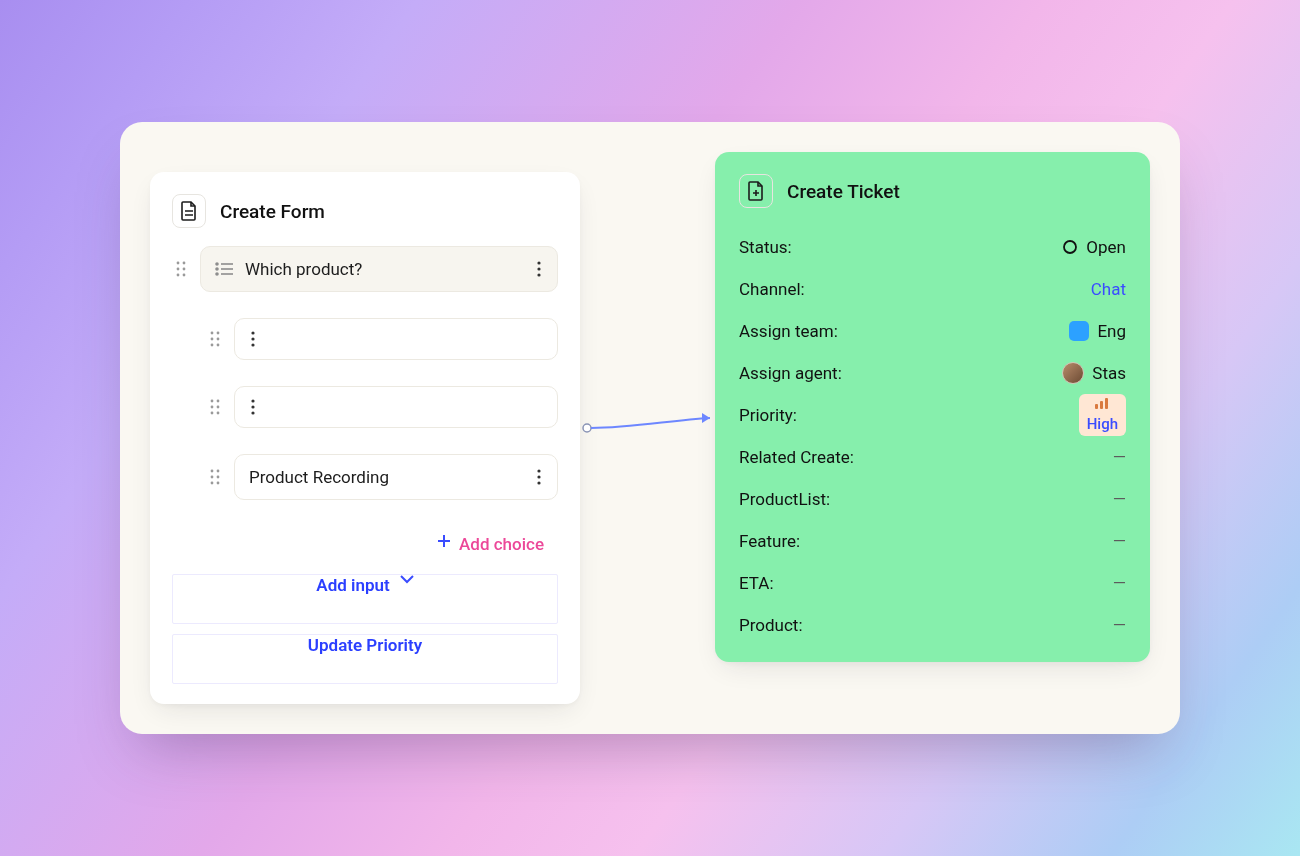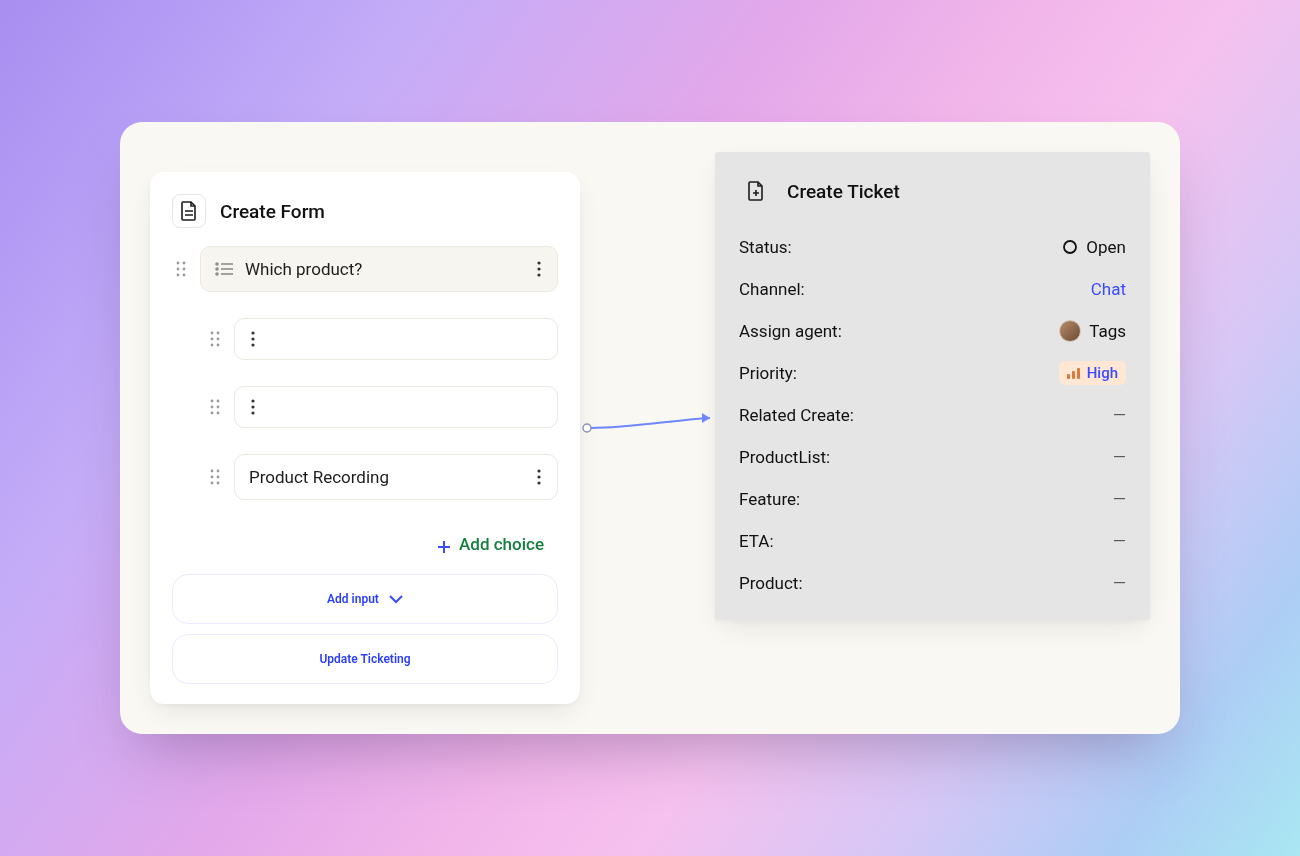--- a/index.html
+++ b/index.html
@@ -44,48 +44,48 @@
     background:#f7f5ef; border:1px solid #ece9e1;
     border-radius:10px; padding:12px 14px;
     font-size:17px; color:#1d1d1d;
   }
   .field-pill.child { background:#fff; }
   .field-icon { color:#8d8d8d; display:flex; }
   .field-label { flex:1; }
   .kebab { color:#333; cursor:pointer; padding:0 2px; display:flex; }
   .child-block { padding-left:34px; }
 
-  .add-choice { display:flex; justify-content:flex-end; align-items:flex-end; gap:8px;
-    color:#15803d; font-size:17px; font-weight:500; cursor:pointer; padding:8px 14px 14px 0;}
+  .add-choice { display:flex; justify-content:flex-end; align-items:flex-start; gap:8px;
+    color:#ec4899; font-size:17px; font-weight:500; cursor:pointer; padding:8px 14px 14px 0;}
   .cta-row {
     margin-top:6px;
-    border:1px solid #eceafe; border-radius:16px;
-    height:50px; display:flex; align-items:center; justify-content:center;
-    gap:10px; color:#2b3fff; font-size:12px; font-weight:600; cursor:pointer;
+    border:1px solid #eceafe; border-radius:2px;
+    height:50px; display:flex; justify-content:center;
+    gap:10px; color:#2b3fff; font-size:17px; font-weight:600; cursor:pointer;
     background:#fff;
   }
   .cta-row + .cta-row { margin-top:10px; }
 
   
   .ticket-card {
     position:absolute; right:30px; top:30px;
-    width:435px; background:#e5e5e5;
-    border-radius:3px;
+    width:435px; background:#86efac;
+    border-radius:14px;
     box-shadow: 0 10px 28px -8px rgba(30,30,50,0.12), 0 2px 4px rgba(0,0,0,0.03);
     padding:22px 24px 16px 24px;
   }
   .prop-row { display:flex; align-items:center; justify-content:space-between; height:42px; font-size:17px; }
   .prop-label { color:#111; }
   .prop-value { display:flex; align-items:center; gap:8px; color:#111; }
   .link { color:#3a4cff; }
   .team-swatch { width:20px; height:20px; border-radius:5px; background:#2ca1ff; }
   .avatar { width:22px; height:22px; border-radius:50%; background:linear-gradient(135deg,#b98c6b,#6b4a33); border:1px solid #d3c4b6;}
   .pill {
     display:flex; align-items:center; gap:6px;
-    padding:3px 8px; border-radius:6px; font-size:15px; font-weight:500;
+    padding:3px 8px; border-radius:6px; font-size:15px; font-weight:500;flex-direction:column;
   }
   .pill.high { background:#ffe7d4; color:#3a4cff; }
   .pill.tag  { background:#ffd4d2; color:#b2322f; }
   .empty { color:#5c5c5c; }
   .add-square {
     width:24px; height:24px; border-radius:5px;
     background:#f1efe9; display:flex; align-items:center; justify-content:center;
     color:#333; cursor:pointer; font-size:16px; font-weight:600;
   }
 
@@ -223,21 +223,21 @@
 
     <div class="cta-row">
       <span>Add input</span>
       <span>
         <svg width="14" height="9" viewBox="0 0 14 9" fill="none" stroke="#3a4cff" stroke-width="2">
             <polyline points="1,1 7,7 13,1"></polyline>
           </svg>
       </span>
     </div>
     <div class="cta-row">
-      <span>Update Ticketing</span>
+      <span>Update Priority</span>
     </div>
   </div>
 
   <div class="ticket-card">
     <div class="card-header">
       <div class="icon-box">
         <svg width="18" height="20" viewBox="0 0 18 20" fill="none" stroke="currentColor" stroke-width="1.6">
           <path d="M3 1h8l4 4v13a1 1 0 0 1-1 1H3a1 1 0 0 1-1-1V2a1 1 0 0 1 1-1z"></path>
           <path d="M11 1v4h4"></path>
             <path d="M9 9v6M6 12h6"></path>
@@ -256,26 +256,33 @@
           </span>
         <span>Open</span>
       </span>
     </div>
 
     <div class="prop-row">
       <span class="prop-label">Channel:</span>
       <span class="prop-value link">Chat</span>
     </div>
 
+    <div class="prop-row">
+      <span class="prop-label">Assign team:</span>
+      <span class="prop-value">
+        <span class="team-swatch"></span>
+        <span>Eng</span>
+      </span>
+    </div>
 
     <div class="prop-row">
       <span class="prop-label">Assign agent:</span>
       <span class="prop-value">
         <span class="avatar"></span>
-        <span>Tags</span>
+        <span>Stas</span>
       </span>
     </div>
 
     <div class="prop-row">
       <span class="prop-label">Priority:</span>
       <span class="prop-value">
         <span class="pill high">
           <span>
               <svg width="14" height="12" viewBox="0 0 14 12" fill="#d97a3f">
                 <rect x="0" y="7" width="3" height="5" rx="1"></rect>

